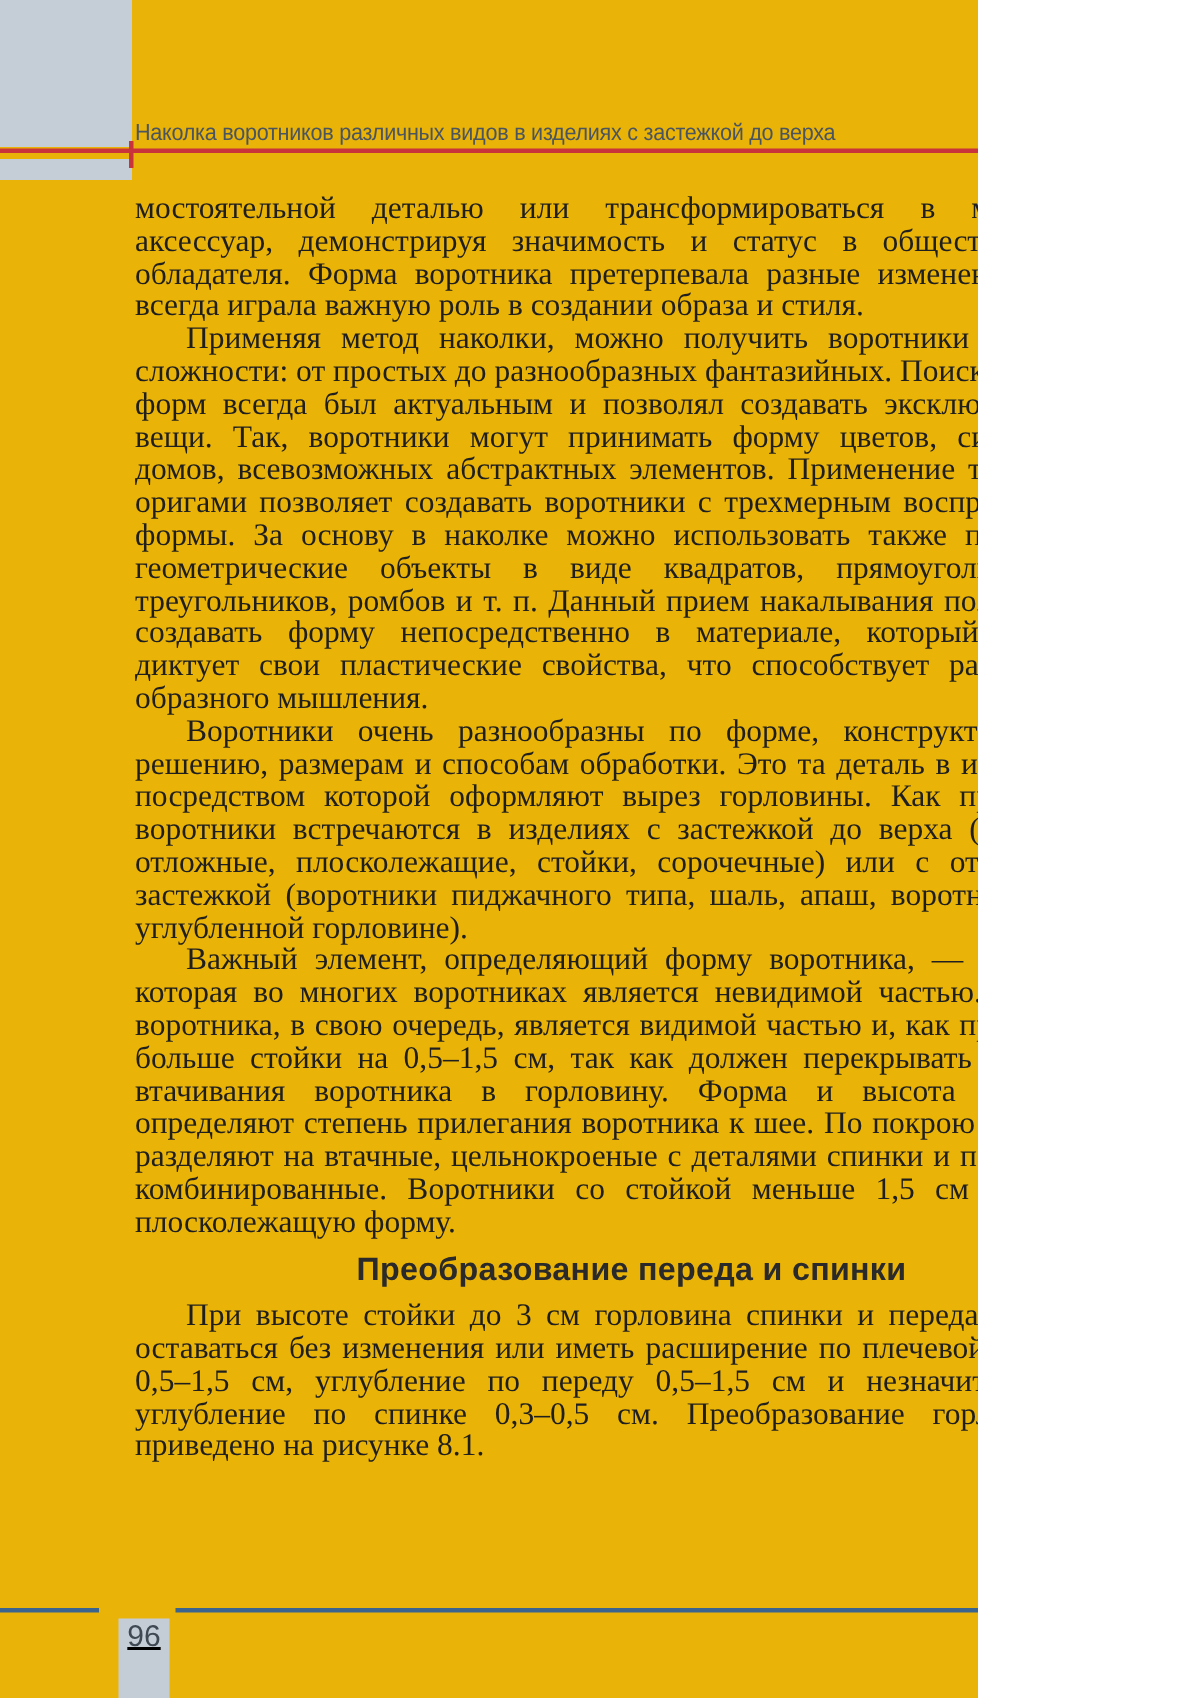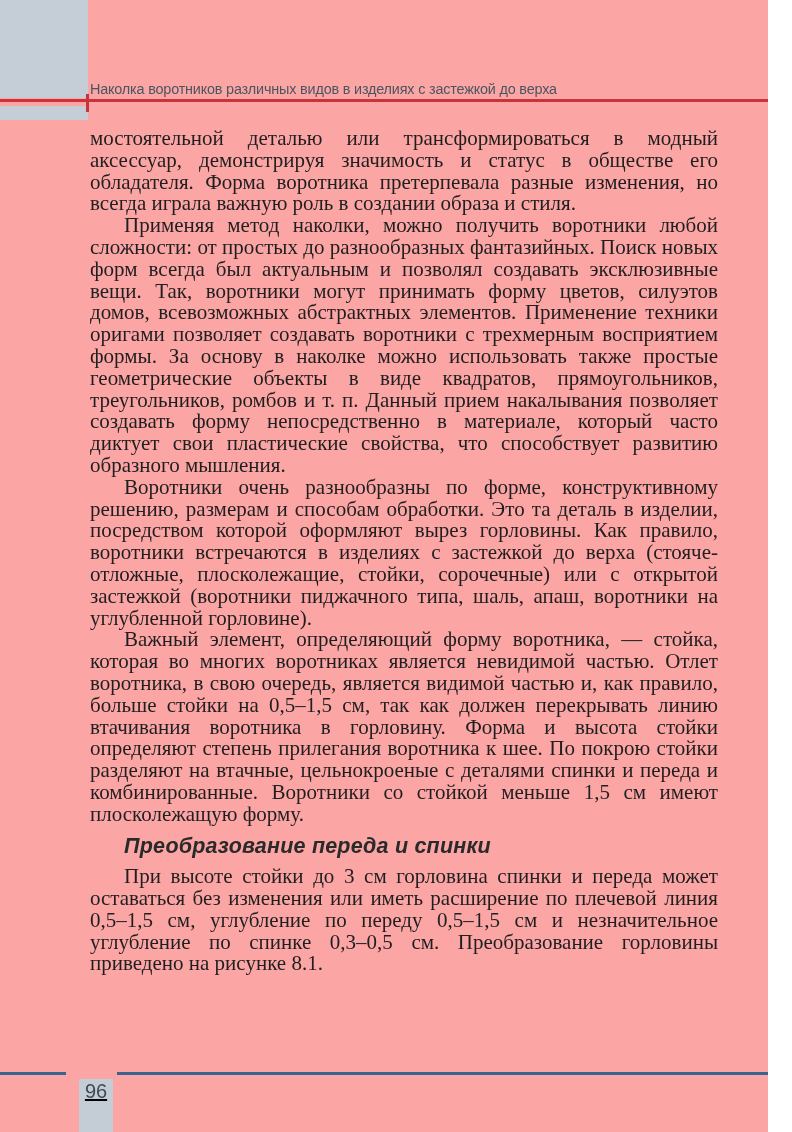--- a/index.html
+++ b/index.html
@@ -2,23 +2,23 @@
 <html lang="ru"><head>
 <meta charset="utf-8">
 <style>
   html, body {
     margin: 0;
     padding: 0;
     background: #ffffff;
   }
   .page {
     position: relative;
-    width: 768px;
+    width: 652px;
     height: 1132px;
-    background: #fca5a5;
+    background: #eab308;
     overflow: hidden;
     font-family: "Liberation Serif", serif;
   }
 
   
   .corner-block-top {
     position: absolute;
     left: 0; top: 0;
     width: 88px; height: 98px;
     background: #c5ced7;
@@ -75,24 +75,24 @@
   .body-column p {
     margin: 0;
     text-indent: 34px;
   }
   .body-column p.no-indent {
     text-indent: 0;
   }
   .section-heading {
     margin: 0;
     padding: 10px 0 9px 0;
+    text-align: center;
     text-indent: 0;
     font-family: "Liberation Sans", sans-serif;
     font-weight: bold;
-    font-style: italic;
     font-size: 21.5px;
     color: #2a2a2a;
     letter-spacing: 0.2px;
   }
 
   
   .footer-line-left {
     position: absolute;
     left: 0; top: 1072px;
     width: 66px; height: 3px;

